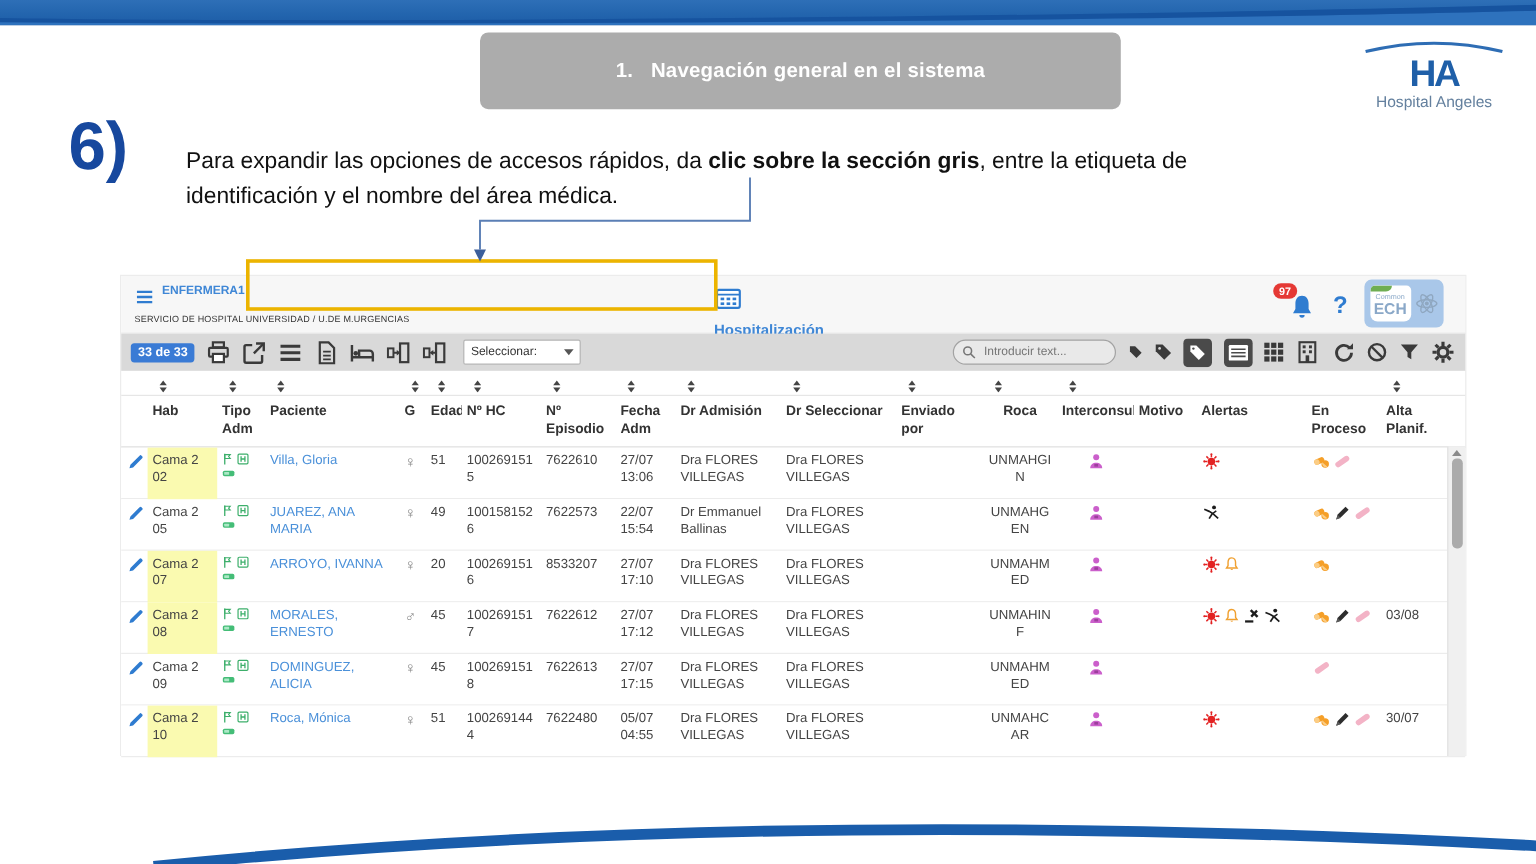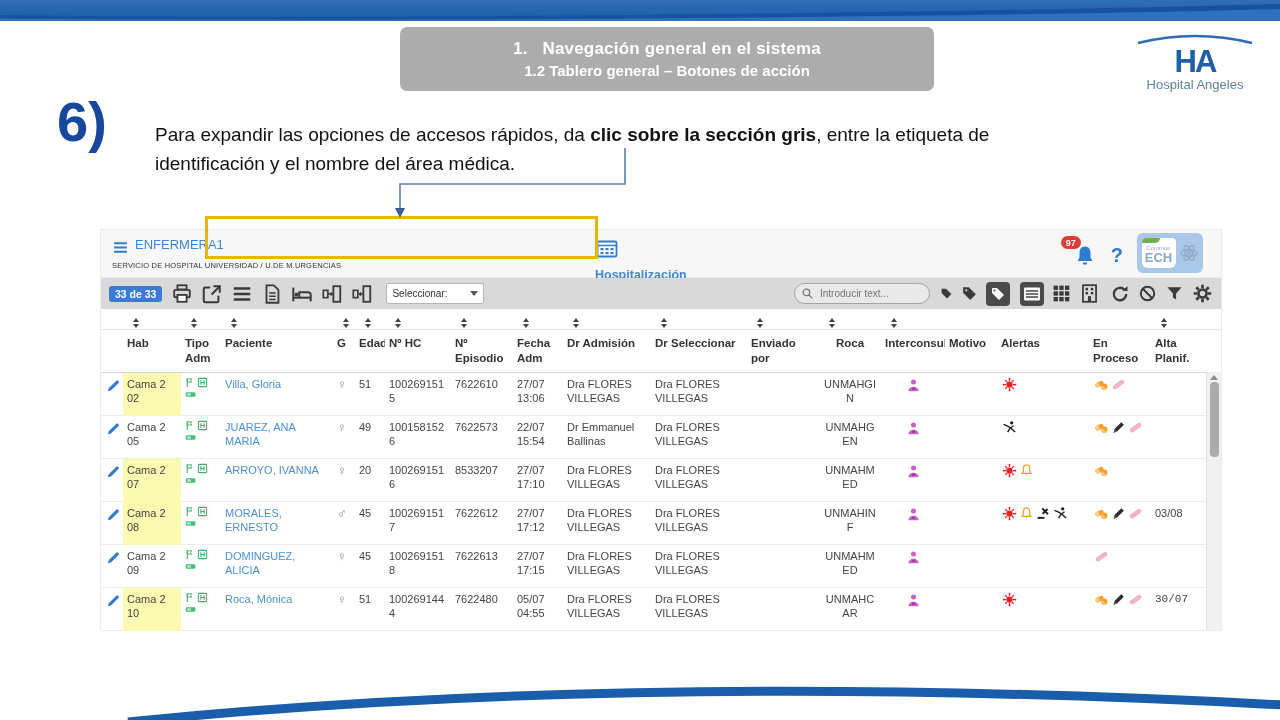--- a/index.html
+++ b/index.html
@@ -24,21 +24,21 @@
   .step-text b{font-weight:bold;}
   
   .connector{position:absolute;left:395px;top:146px;width:240px;height:76px;z-index:6;pointer-events:none;}
   
   .callout{position:absolute;left:205px;top:216px;width:387px;height:37px;border:3px solid #ecb400;z-index:5;}
   
   .app{position:absolute;left:100px;top:229px;width:1122px;height:401px;background:#fff;
        border:1px solid #ececec;box-sizing:border-box;font-family:"Liberation Sans","DejaVu Sans",sans-serif;}
   .app-header{position:relative;height:47px;background:#f7f7f7;border-bottom:1px solid #ededed;}
   .hamb{position:absolute;left:11px;top:9px;width:17px;height:17px;cursor:pointer;}
-  .user-name{position:absolute;left:34px;top:7px;font-size:13px;font-weight:normal;color:#3f87d6;}
+  .user-name{position:absolute;left:34px;top:7px;font-size:10px;font-weight:bold;color:#3f87d6;}
   .service{position:absolute;left:11px;top:31px;font-size:7.5px;color:#333;letter-spacing:.2px;}
   .module{position:absolute;left:494px;top:5px;display:flex;gap:7px;align-items:flex-start;flex-direction:column;}
   .module .cal{width:24px;height:24px;margin-top:2px;}
   .module .mt1{font-size:12.5px;font-weight:bold;color:#3f87d6;}
   .module .mt2{font-size:11.5px;font-weight:bold;color:#222;margin-top:2px;}
   .hdr-right{position:absolute;right:18px;top:3px;display:flex;align-items:center;gap:14px;}
   .bell-wrap{position:relative;width:24px;height:26px;margin-top:8px;}
   .bell-wrap .bell{width:24px;height:24px;display:block;}
   .badge{position:absolute;left:-12px;top:-8px;background:#e53935;color:#fff;font-size:9px;font-weight:bold;
          padding:1.5px 5px;border-radius:9px;}
@@ -111,21 +111,20 @@
 
   <div class="top-band">
     <svg viewBox="0 0 1280 21" preserveAspectRatio="none">
       <path d="M0,15 C300,20 900,14 1280,4 L1280,21 L0,21 Z" fill="#16539f"></path>
       <path d="M0,18.5 C420,22 980,17 1280,9 L1280,21 L0,21 Z" fill="#2e72bd"></path>
     </svg>
   </div>
 
   <div class="banner">
     <div class="l1">1.&nbsp;&nbsp;&nbsp;Navegación general en el sistema</div>
-    <div class="l2">1.2 Tablero general – Botones de acción</div>
   </div>
 
   <div class="brand">
     <svg viewBox="0 0 130 66">
       <path d="M8 15 Q65 1 122 15" fill="none" stroke="#2e6db4" stroke-width="2.6"></path>
       <text x="65" y="44" text-anchor="middle" font-size="31" font-weight="bold" fill="#1f5fa8" font-family="Liberation Sans, sans-serif" letter-spacing="-2">HA</text>
       <text x="65" y="61" text-anchor="middle" font-size="13" fill="#64809e" font-family="Liberation Sans, sans-serif">Hospital Angeles</text>
     </svg>
   </div>
 
@@ -905,21 +904,21 @@
                 <path d="M4 20.5l2-6.5L16.5 3.5l4 4L10 18z" fill="#2d2d2d"></path>
                 <path d="M4 20.5l6-2-4-4z" fill="#5a5a5a"></path>
               </svg>
             </span>
             <span class="ic t-ic">
               <svg viewBox="0 0 24 24">
                 <rect x="1.5" y="8.5" width="21" height="7.5" rx="3.7" fill="#f3b3c6" transform="rotate(-35 12 12)"></rect>
               </svg>
             </span>
           </div>
-          <div class="cell" style="width: 50px; font-family: Liberation Mono, monospace;">30/07</div>
+          <div class="cell" style="width: 50px;">30/07</div>
         </div>
       </div>
 
     <div class="vscroll">
       <span class="arr"></span>
       <div class="thumb"></div>
     </div>
   </div>
 
   <svg class="bottom-arc" viewBox="0 0 1280 58" preserveAspectRatio="none">

